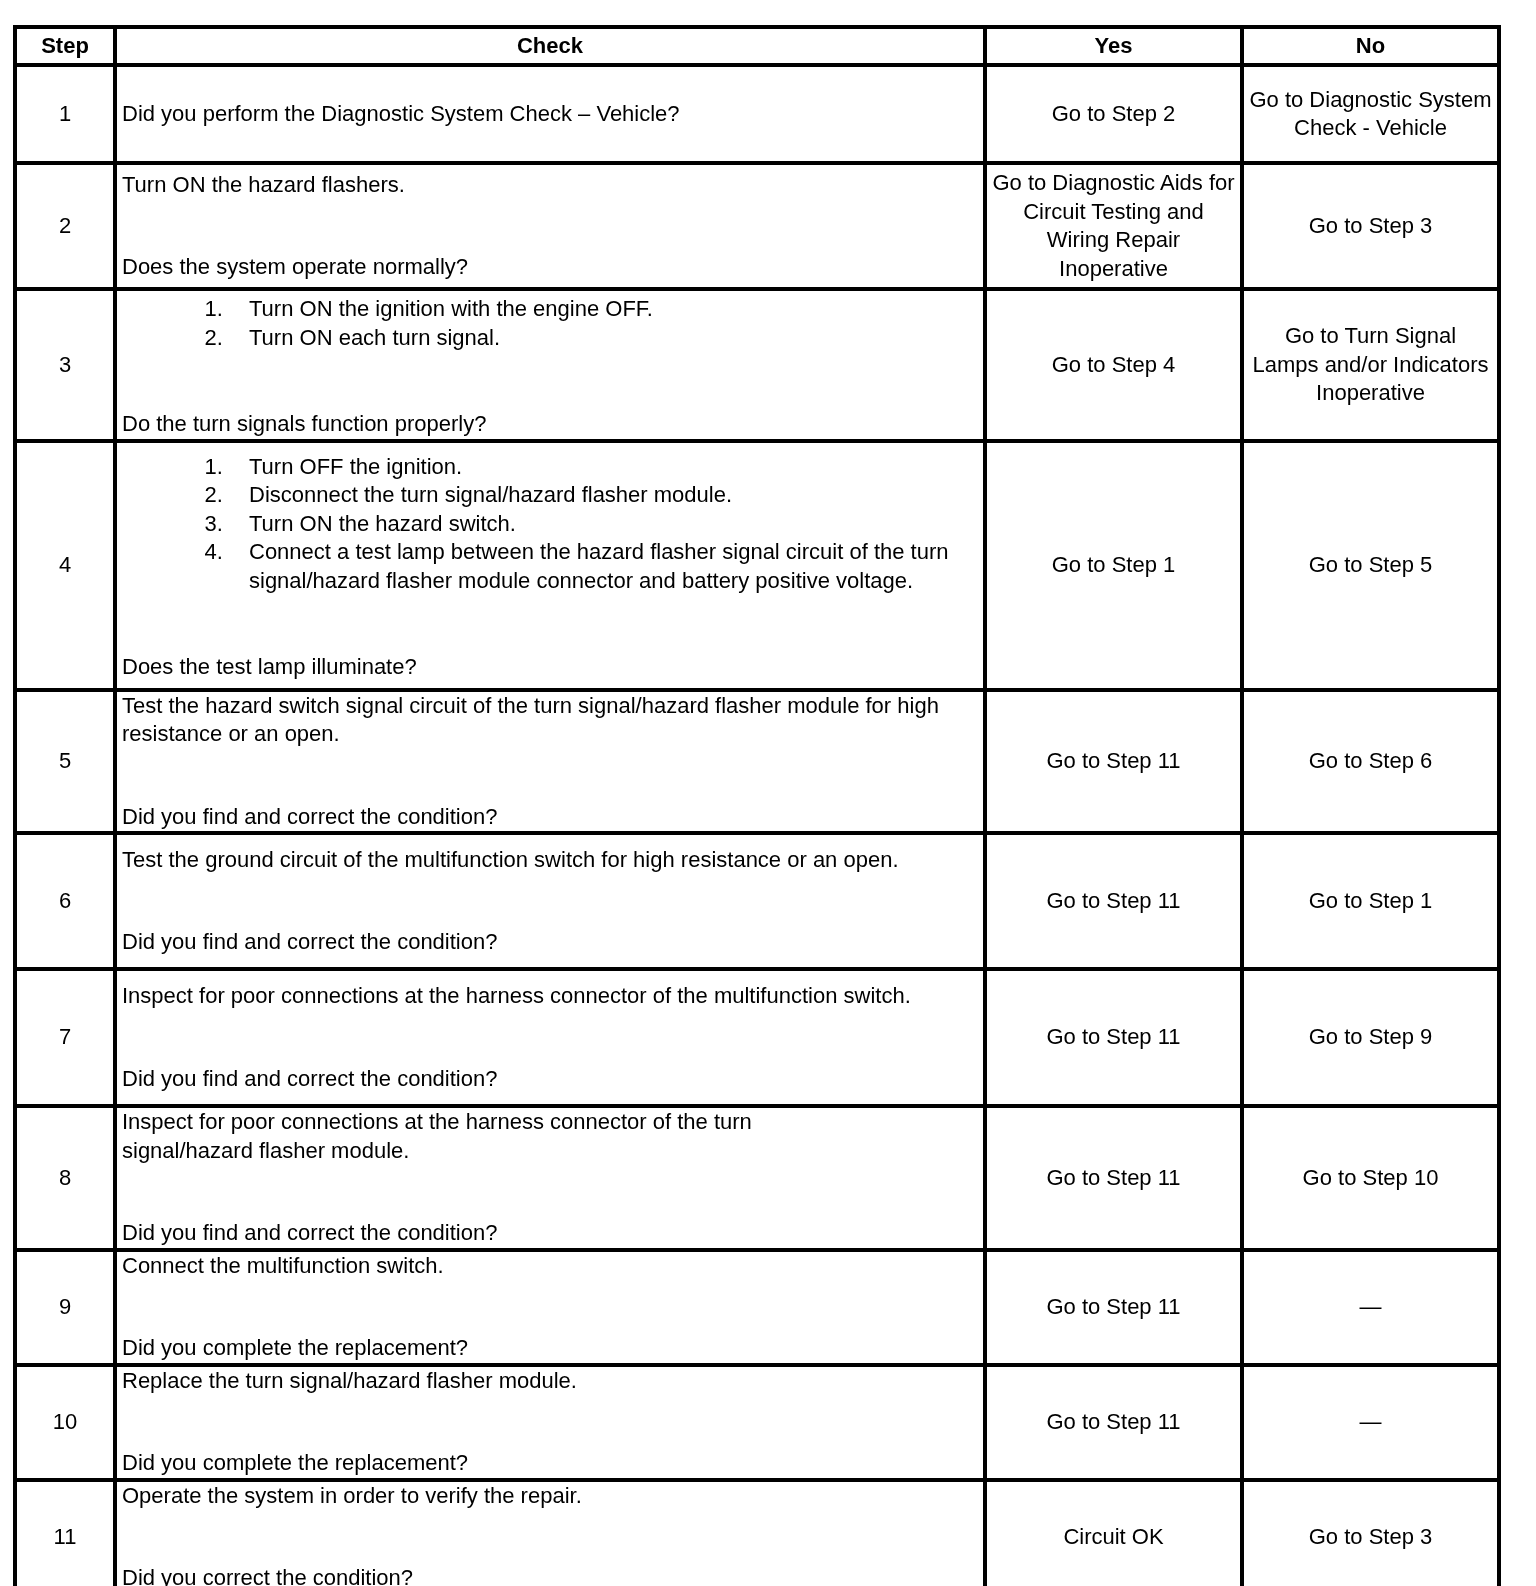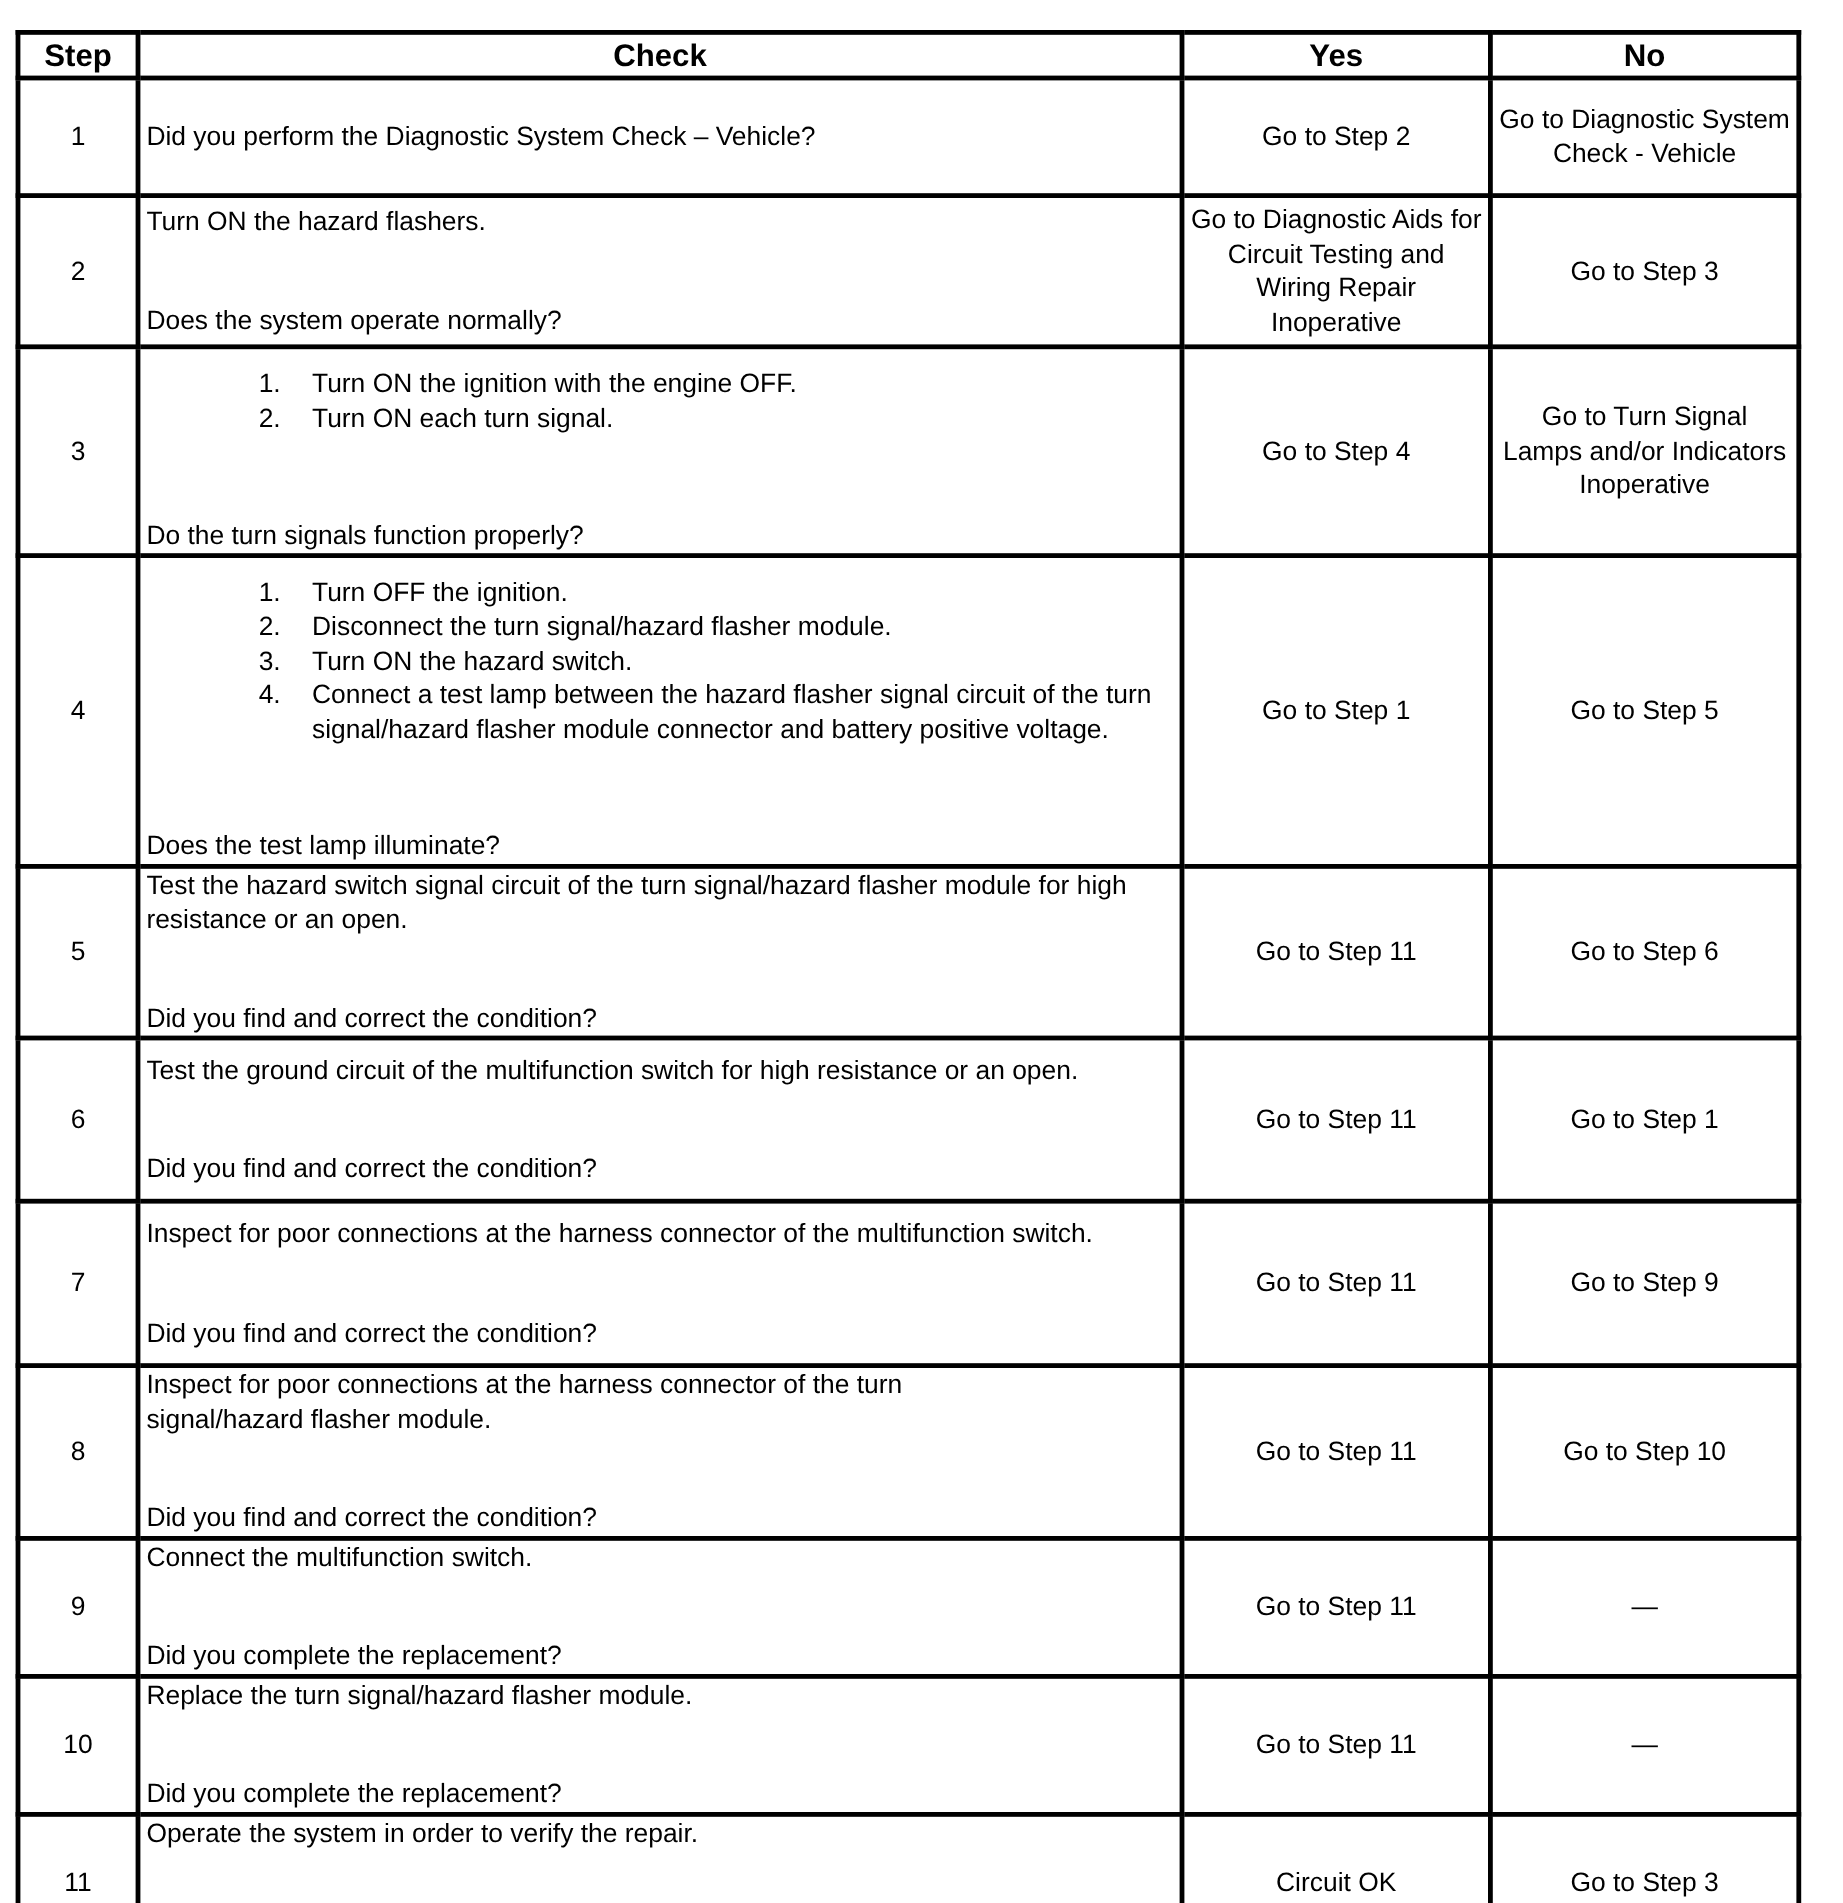--- a/index.html
+++ b/index.html
@@ -12,31 +12,31 @@
     table-layout: fixed;
     font-size: 22px;
     line-height: 28.5px;
   }
   table.diag td, table.diag th {
     border: 4px solid #000;
     padding: 0 5px;
     vertical-align: middle;
   }
   table.diag th {
-    font-weight: bold; text-align: center; height: 34px; font-size: 26px;
+    font-weight: bold; text-align: center; height: 34px; font-size: 22px;
   }
   col.c-step { width: 100px; }
   col.c-action { width: 870px; }
   col.c-yes { width: 257px; }
   col.c-no { width: 257px; }
   td.step { text-align: center; }
   td.action { vertical-align: top; padding-top: 4px; }
   td.yes, td.no { text-align: center; vertical-align: bottom; padding-bottom: 3px; }
   td.top { vertical-align: top; padding-top: 4px; }
-  ol.sub { margin: 15px; padding-left: 103px; }
+  ol.sub { margin: 4px; padding-left: 103px; }
   ol.sub li { padding-left: 20px; }
   .q { margin-top: 16px; }
   tr.r1 { height: 98px; }
   tr.r2 { height: 126px; }
   tr.r3 { height: 137px; }
   tr.r4 { height: 249px; }
   tr.r5 { height: 136px; }
   tr.r6 { height: 136px; }
   tr.r7 { height: 137px; }
   tr.r8 { height: 136px; }

